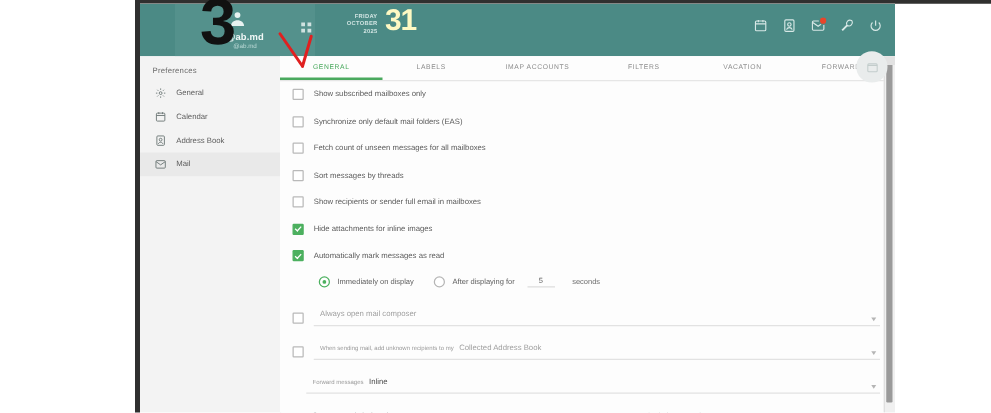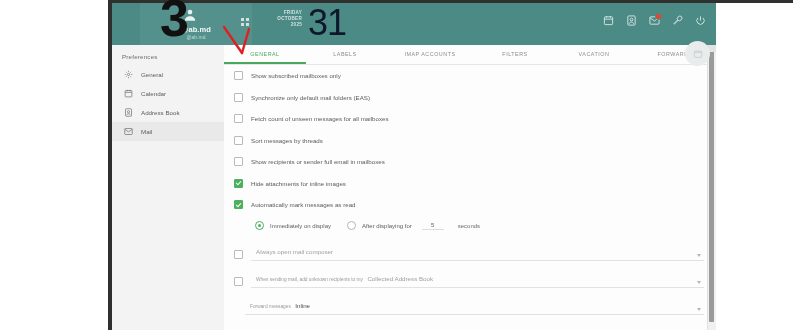--- a/index.html
+++ b/index.html
@@ -31,21 +31,21 @@
 
   .grid-icon{position:absolute;left:129px;top:15px;width:9px;height:9px;}
   .grid-icon i{position:absolute;width:3px;height:3px;background:#cfe2e0;}
   .grid-icon i:nth-child(1){left:0;top:0}
   .grid-icon i:nth-child(2){left:5px;top:0}
   .grid-icon i:nth-child(3){left:0;top:5px}
   .grid-icon i:nth-child(4){left:5px;top:5px}
 
   .datewrap{position:absolute;left:148px;top:7px;width:42px;text-align:right;line-height:1.28;}
   .datewrap div{color:#cfe3e1;font-size:4.6px;letter-spacing:.25px;font-weight:bold;}
-  .daynum{position:absolute;left:196px;top:2px;font-size:36px;color:#0f172a;font-weight:400;line-height:1;letter-spacing:-1px;}
+  .daynum{position:absolute;left:196px;top:2px;font-size:24px;color:#fef9c3;font-weight:700;line-height:1;letter-spacing:-1px;}
 
   .topicons{position:absolute;right:10px;top:12px;display:flex;gap:12px;align-items:center;}
   .ticon{position:relative;width:11px;height:11px;color:#d7e8e6;cursor:pointer;}
   .ticon svg{display:block;width:11px;height:11px;}
   .badge{position:absolute;right:-2px;top:-2px;width:5px;height:5px;border-radius:50%;background:#e8452a;border:1px solid #4b8a85;}
 
   
   .round-avatar{position:absolute;left:573px;top:38px;width:25px;height:25px;border-radius:50%;background:#e9ecec;display:flex;align-items:center;justify-content:center;color:#c2cccb;z-index:6;}
   .round-avatar svg{width:10px;height:10px;display:block;}
 

